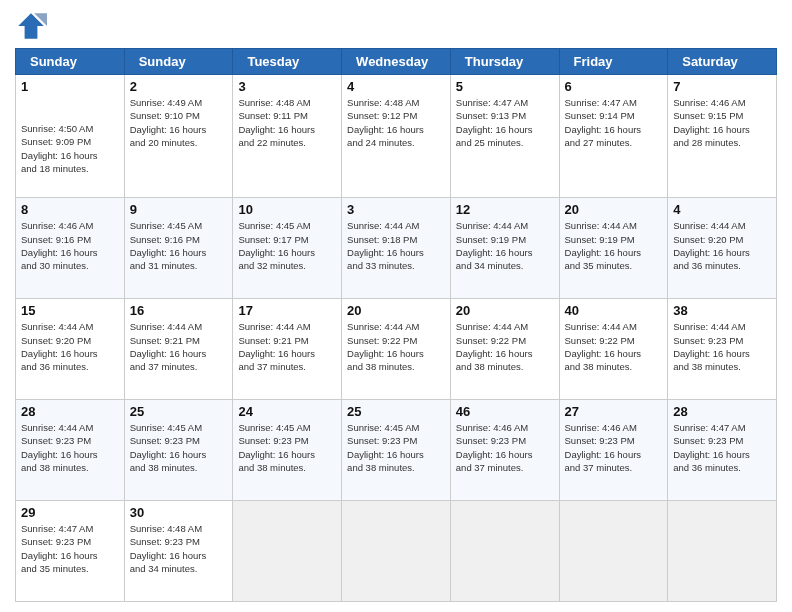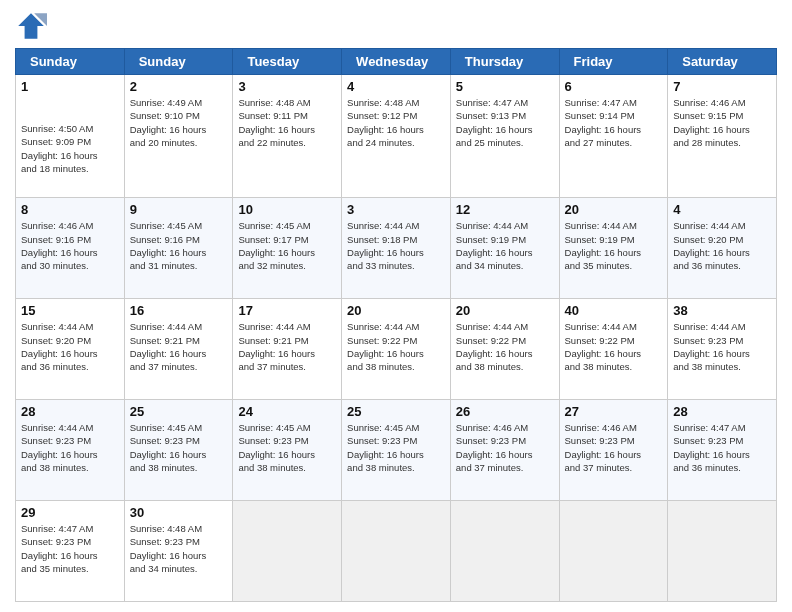--- a/index.html
+++ b/index.html
@@ -305,21 +305,21 @@
 and 38 minutes.</div>
           </td>
           <td>
             <div class="day-num">25</div>
             <div class="day-info" style="white-space: pre-line;">Sunrise: 4:45 AM
 Sunset: 9:23 PM
 Daylight: 16 hours
 and 38 minutes.</div>
           </td>
           <td>
-            <div class="day-num">26</div>
+            <div class="day-num">46</div>
             <div class="day-info" style="white-space: pre-line;">Sunrise: 4:46 AM
 Sunset: 9:23 PM
 Daylight: 16 hours
 and 37 minutes.</div>
           </td>
           <td>
             <div class="day-num">27</div>
             <div class="day-info" style="white-space: pre-line;">Sunrise: 4:46 AM
 Sunset: 9:23 PM
 Daylight: 16 hours

